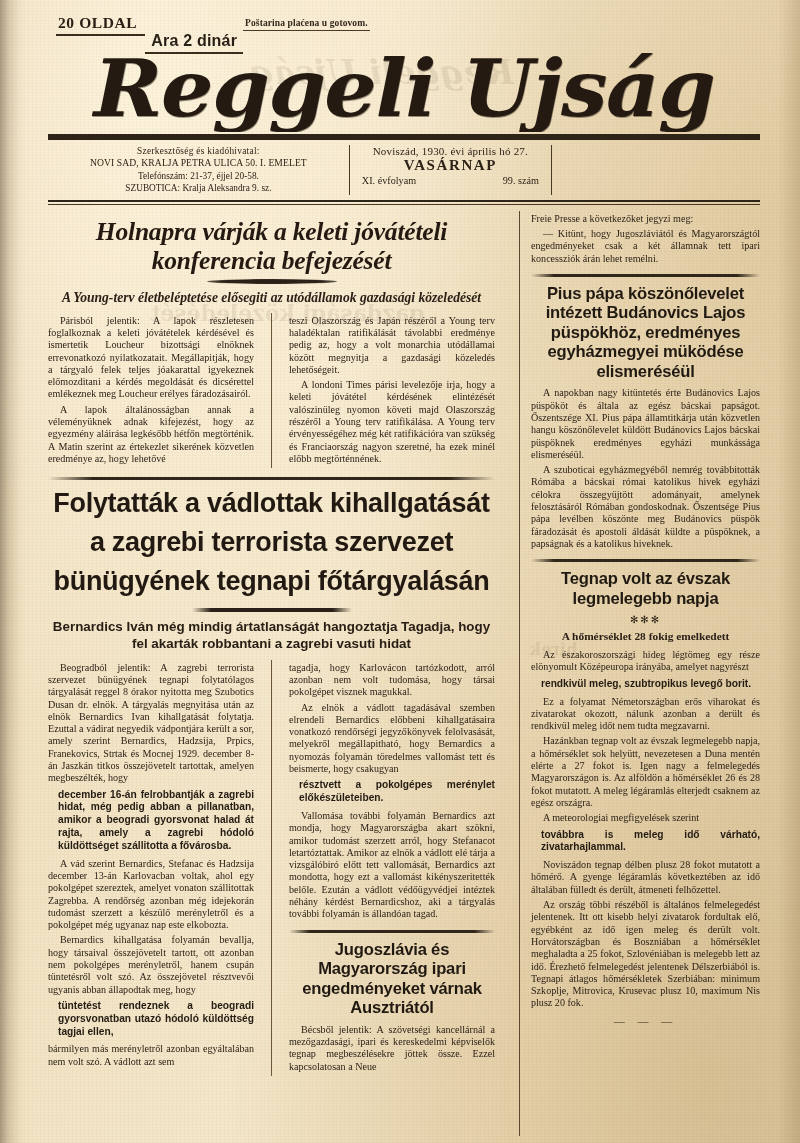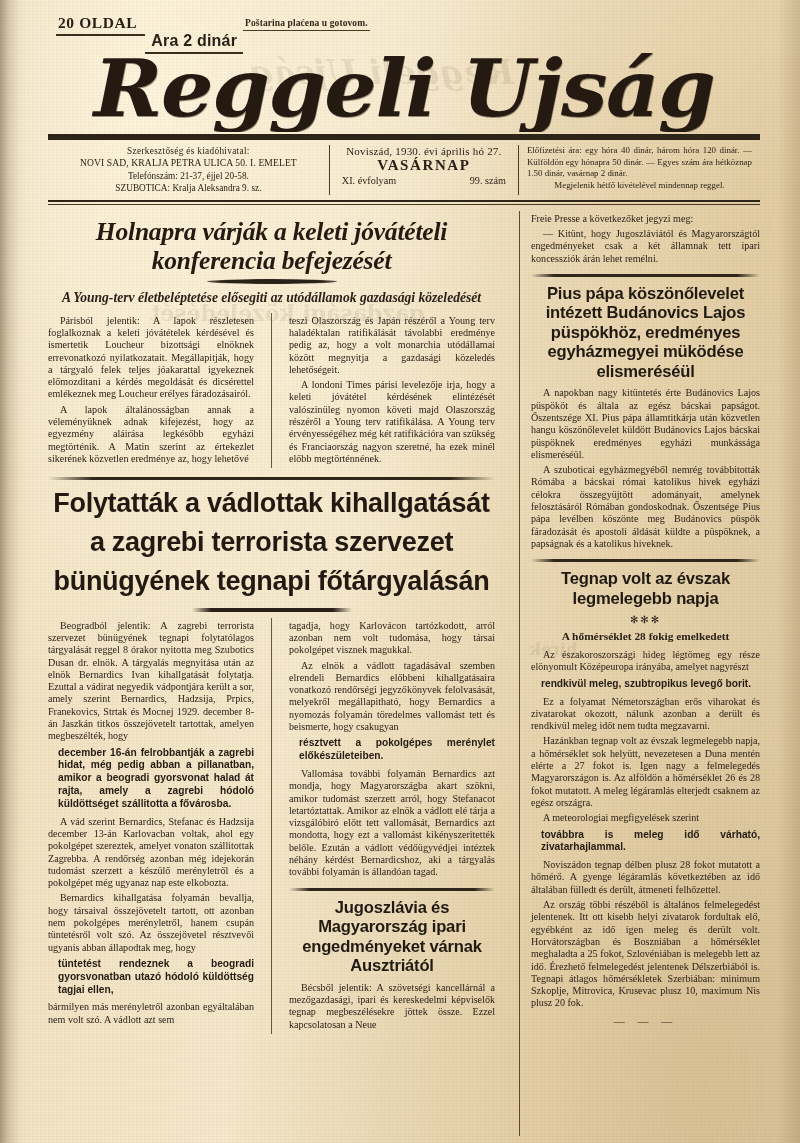--- a/index.html
+++ b/index.html
@@ -360,54 +360,51 @@
         <div>SZUBOTICA: Kralja Aleksandra 9. sz.</div>
       </div>
       <div class="cell c2">
         <div class="date">Noviszád, 1930. évi április hó 27.</div>
         <div class="day">VASÁRNAP</div>
         <div class="volrow">
           <span>XI. évfolyam</span>
           <span>99. szám</span>
         </div>
       </div>
-      <div class="cell c3">
-        <span>Előfizetési ára: egy hóra 40 dinár, három hóra 120 dinár. — Külföldön egy hónapra 50 dinár. — Egyes szám ára hétköznap 1.50 dinár, vasárnap 2 dinár.</span>
-        <span class="last">Megjelenik hétfő kivételével mindennap reggel.</span>
-      </div>
     </div>
     <div class="rule-double"></div>
 
     <div class="body-wrap">
 
       <div class="left-zone">
 
         <div>
           <h1 class="lead-head">Holnapra várják a keleti jóvátételi konferencia befejezését</h1>
           <div class="lens"></div>
           <h2 class="lead-sub">A Young-terv életbeléptetése elősegiti az utódállamok gazdasági közeledését</h2>
 
           <div class="two-col">
             <div class="col">
               <p class="body">Párisból jelentik: A lapok részletesen foglalkoznak a keleti jóvátételek kérdésével és ismertetik Loucheur bizottsági elnöknek errevonatkozó nyilatkozatait. Megállapitják, hogy a tárgyaló felek teljes jóakarattal igyekeznek előmozditani a kérdés megoldását és dicsérettel emlékeznek meg Loucheur erélyes fáradozásairól.</p>
-              <p class="body">A lapok általánosságban annak a véleményüknek adnak kifejezést, hogy az egyezmény aláirása legkésőbb egyházi megtörténik. A Matin szerint az értekezlet sikerének közvetlen eredménye az, hogy lehetővé</p>
+              <p class="body">A lapok általánosságban annak a véleményüknek adnak kifejezést, hogy az egyezmény aláirása legkésőbb hétfőn megtörténik. A Matin szerint az értekezlet sikerének közvetlen eredménye az, hogy lehetővé</p>
             </div>
             <div class="colrule-v"></div>
             <div class="col">
               <p class="body noind">teszi Olaszország és Japán részéről a Young terv haladéktalan ratifikálását távolabbi eredménye pedig az, hogy a volt monarchia utódállamai között megnyitja a gazdasági közeledés lehetőségeit.</p>
               <p class="body">A londoni Times párisi levelezője irja, hogy a keleti jóvátétel kérdésének elintézését valószinüleg nyomon követi majd Olaszország részéről a Young terv ratifikálása. A Young terv érvényességéhez még két ratifikációra van szükség és Franciaország nagyon szeretné, ha ezek minél előbb megtörténnének.</p>
             </div>
           </div>
         </div>
 
         <div class="rule-mid"></div>
 
         <div>
           <h1 class="big-head">Folytatták a vádlottak kihallgatását a zagrebi terrorista szervezet bünügyének tegnapi főtárgyalásán</h1>
           <div class="rule-tapered"></div>
+          <h2 class="big-sub">Bernardics Iván még mindig ártatlanságát hangoztatja Tagadja, hogy fel akarták robbantani a zagrebi vasuti hidat</h2>
 
           <div class="two-col">
             <div class="col">
               <p class="body">Beogradból jelentik: A zagrebi terrorista szervezet bünügyének tegnapi folytatólagos tárgyalását reggel 8 órakor nyitotta meg Szubotics Dusan dr. elnök. A tárgyalás megnyitása után az elnök Bernardics Ivan kihallgatását folytatja. Ezuttal a vádirat negyedik vádpontjára került a sor, amely szerint Bernardics, Hadzsija, Prpics, Franekovics, Strtak és Mocnej 1929. december 8-án Jaszkán titkos összejövetelt tartottak, amelyen megbeszélték, hogy</p>
               <p class="emph">december 16-án felrobbantják a zagrebi hidat, még pedig abban a pillanatban, amikor a beogradi gyorsvonat halad át rajta, amely a zagrebi hódoló küldöttséget szállitotta a fővárosba.</p>
               <p class="body">A vád szerint Bernardics, Stefanac és Hadzsija december 13-án Karlovacban voltak, ahol egy pokolgépet szereztek, amelyet vonaton szállitottak Zagrebba. A rendőrség azonban még idejekorán tudomást szerzett a készülő merényletről és a pokolgépet még ugyanaz nap este elkobozta.</p>
               <p class="body">Bernardics kihallgatása folyamán bevallja, hogy társaival összejövetelt tartott, ott azonban nem pokolgépes merényletről, hanem csupán tüntetésről volt szó. Az összejövetel résztvevői ugyanis abban állapodtak meg, hogy</p>
               <p class="emph">tüntetést rendeznek a beogradi gyorsvonatban utazó hódoló küldöttség tagjai ellen,</p>
               <p class="body noind">bármilyen más merényletről azonban egyáltalában nem volt szó. A vádlott azt sem</p>
             </div>

